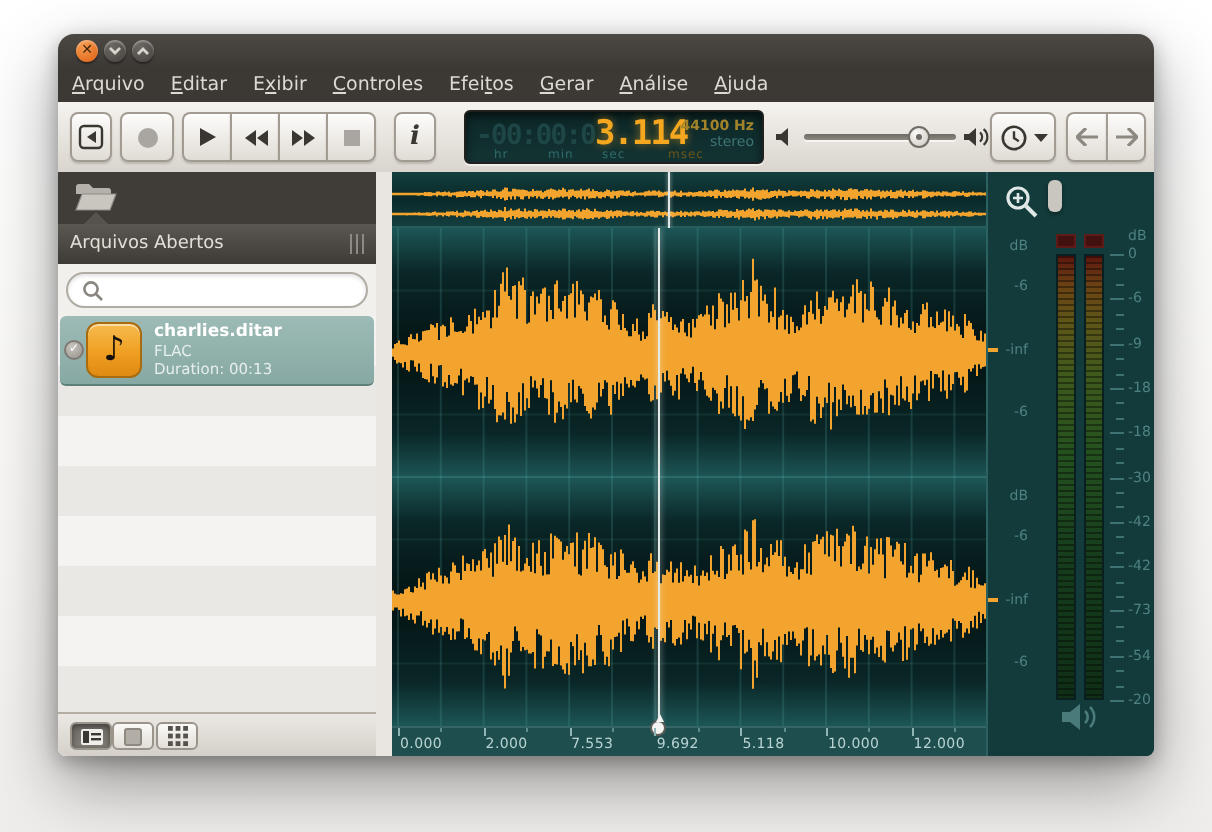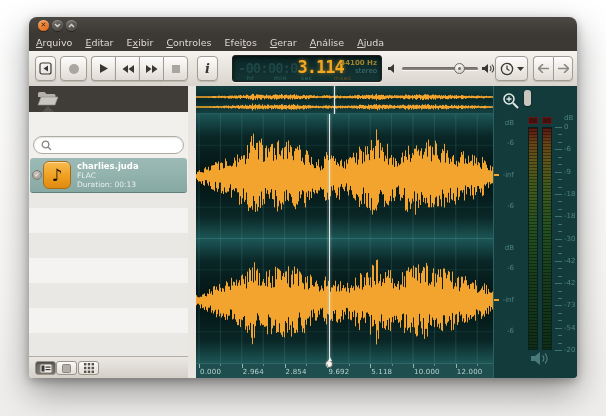--- a/index.html
+++ b/index.html
@@ -236,37 +236,45 @@
     <div class="content">
 
       <div class="sidebar">
         <div class="tabstrip">
           <svg style="position:absolute;left:8px;top:4px;" width="22" height="17" viewBox="0 0 22 17">
             <path d="M1 3.5a1.5 1.5 0 011.5-1.5h5l2 2h7.5A1.5 1.5 0 0118.5 5.5V7H1Z" fill="#b5b1aa"></path>
             <path d="M1 15l3-8h17l-3 8Z" fill="#c9c5bf" stroke="#8d8983" stroke-width=".6"></path>
           </svg>
           <div class="tab-notch"></div>
         </div>
+        <div class="panelheader">
+          <span class="ptitle">Arquivos Abertos</span>
+          <span class="grip">
+              <i></i>
+              <i></i>
+              <i></i>
+            </span>
+        </div>
         <div class="searcharea">
           <div class="searchbox">
             <svg style="position:absolute;left:7px;top:3px;" width="11" height="11" viewBox="0 0 11 11">
               <circle cx="4.5" cy="4.5" r="3.3" fill="none" stroke="#8a8680" stroke-width="1.3"></circle>
               <path d="M7 7l3 3" stroke="#8a8680" stroke-width="1.3"></path>
             </svg>
             <input placeholder="" style="">
           </div>
         </div>
         <div class="filelist">
           <div class="fileitem">
             <span class="fstatus">✓</span>
             <span class="ficon">
                 <span>♪</span>
               </span>
             <div class="ftext">
-              <div class="fname">charlies.juda</div>
+              <div class="fname">charlies.ditar</div>
               <div class="fmeta">FLAC</div>
               <div class="fmeta">Duration: 00:13</div>
             </div>
           </div>
         </div>
         <div class="bottombar">
           <div class="vbtn active" style="left:6px;">
             <svg width="12" height="9" viewBox="0 0 12 9">
               <rect x="0.5" y="0.5" width="11" height="8" rx="1" fill="#f0eeea"></rect>
               <rect x="1.5" y="1.5" width="3" height="6" fill="#3a3835"></rect>
@@ -333,23 +341,23 @@
               <line x1="0" y1="62.25" x2="297" y2="62.25" stroke="#f2a42e" stroke-opacity="0.9" stroke-width="1"></line>
               <line x1="0" y1="186.75" x2="297" y2="186.75" stroke="#f2a42e" stroke-opacity="0.9" stroke-width="1"></line>
             </svg>
           <div class="playhead" id="playhead" style="left: 132.6px;"></div>
         </div>
         <div class="timeline" id="timeline">
           <div class="ph-marker" id="phmarker" style="left: 128.6px;"></div>
         <div class="tl-tick" style="left: 3px;"></div>
             <div class="tl-label" style="left: 4px;">0.000</div>
             <div class="tl-tick" style="left: 45.8px;"></div>
-            <div class="tl-label" style="left: 46.8px;">2.964</div>
+            <div class="tl-label" style="left: 46.8px;">2.000</div>
             <div class="tl-tick" style="left: 88.6px;"></div>
-            <div class="tl-label" style="left: 89.6px;">2.854</div>
+            <div class="tl-label" style="left: 89.6px;">7.553</div>
             <div class="tl-tick" style="left: 131.4px;"></div>
             <div class="tl-label" style="left: 132.4px;">9.692</div>
             <div class="tl-tick" style="left: 174.2px;"></div>
             <div class="tl-label" style="left: 175.2px;">5.118</div>
             <div class="tl-tick" style="left: 217px;"></div>
             <div class="tl-label" style="left: 218px;">10.000</div>
             <div class="tl-tick" style="left: 259.8px;"></div>
             <div class="tl-label" style="left: 260.8px;">12.000</div>
             <div class="tl-tick minor" style="left: 24.4px;"></div>
             <div class="tl-tick minor" style="left: 67.2px;"></div>

